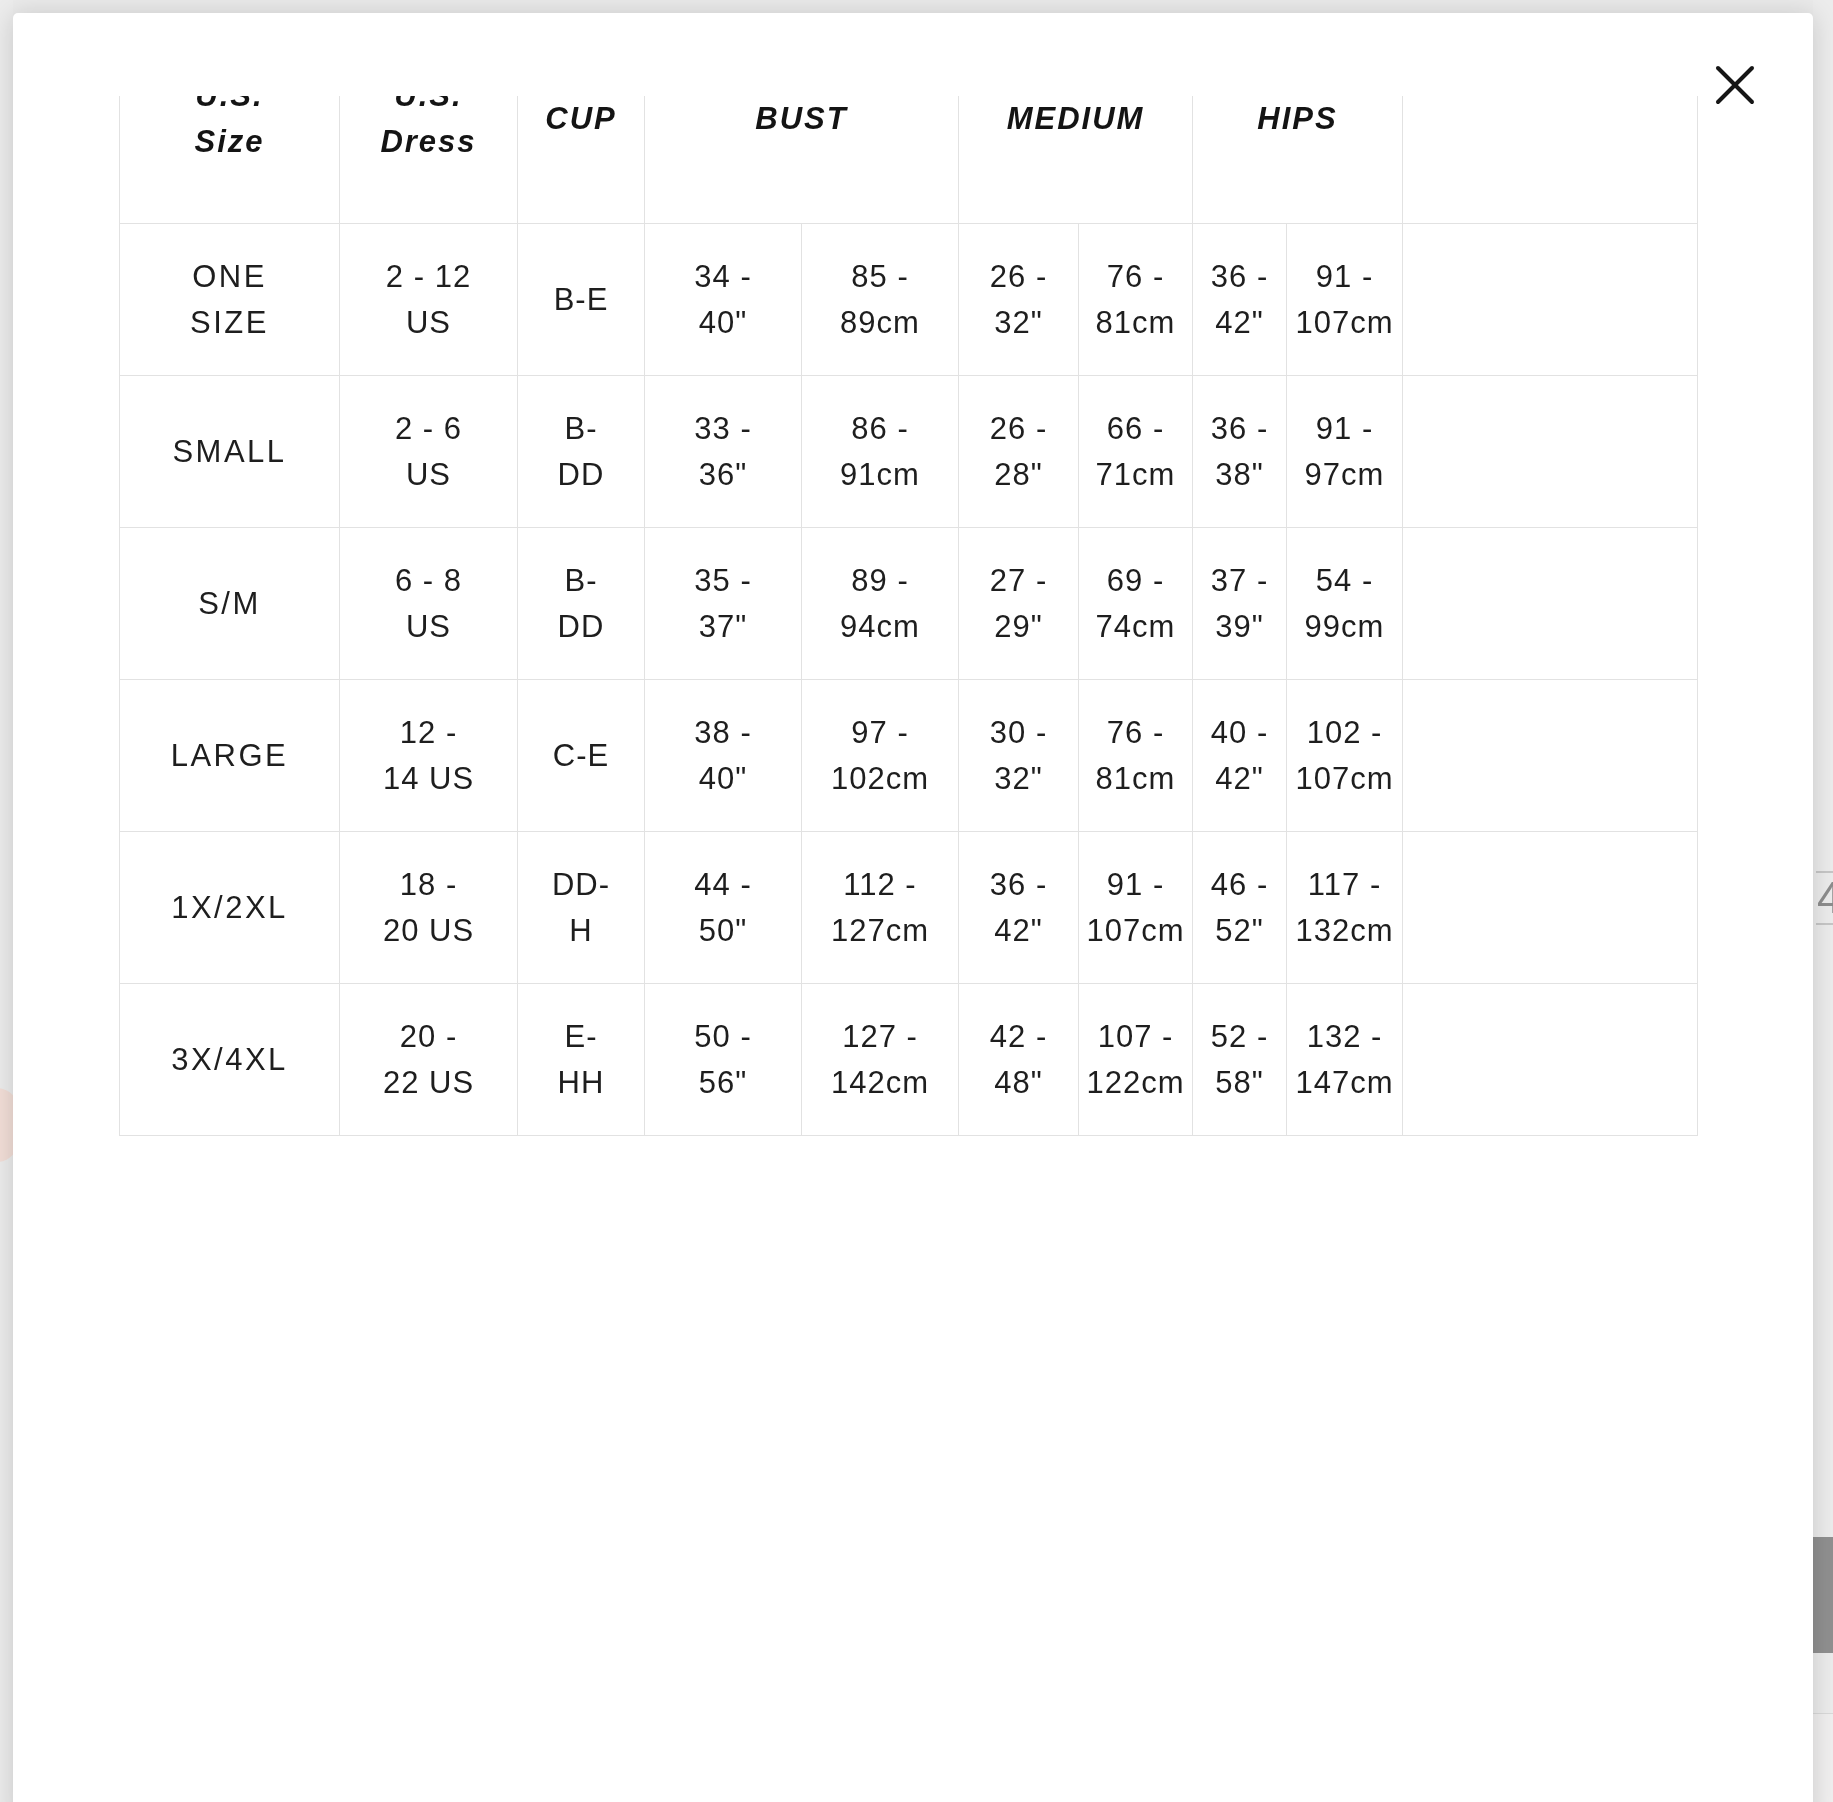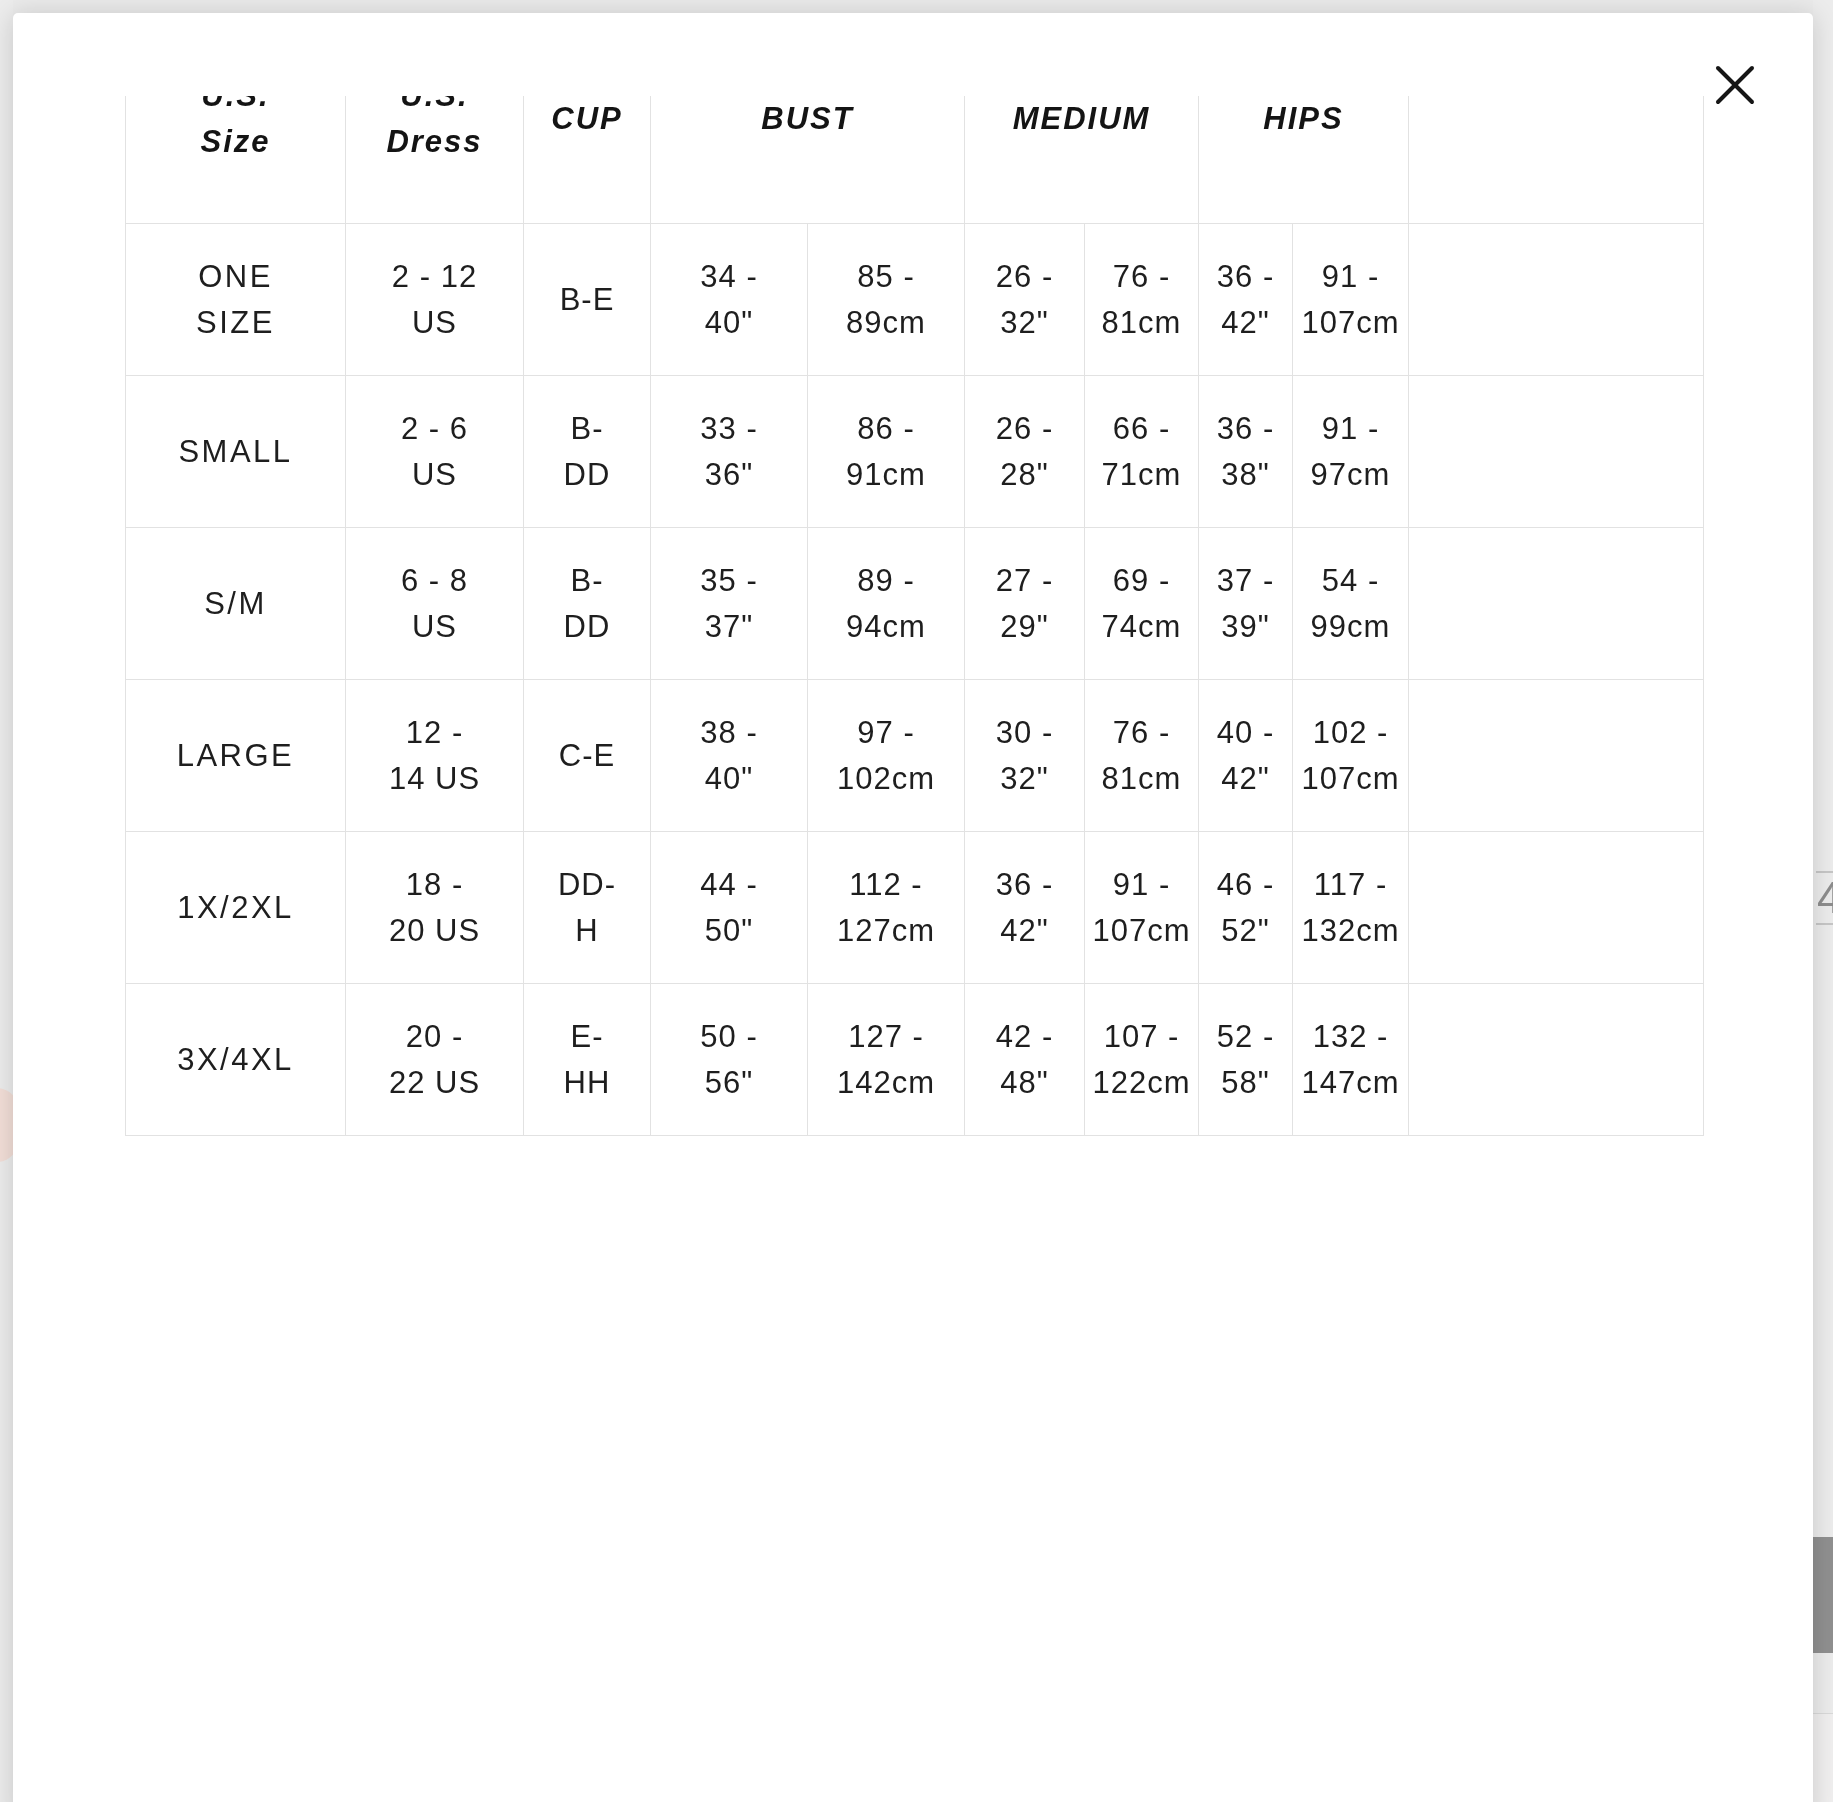--- a/index.html
+++ b/index.html
@@ -23,21 +23,21 @@
   .close-btn {
     position:absolute; top:46px; right:52px;
     width:52px; height:52px;
     background:none; border:none; padding:0; margin:0;
     cursor:pointer;
   }
   .close-btn svg { display:block; }
 
   
   .table-viewport {
-    position:absolute; left:112px; top:83px;
+    position:absolute; left:106px; top:83px;
     width:1580px; height:1601px;
     overflow:hidden;
   }
 
   table.size-chart {
     border-collapse:collapse;
     table-layout:fixed;
     width:1578px;
     margin-top:-82px;
   }

